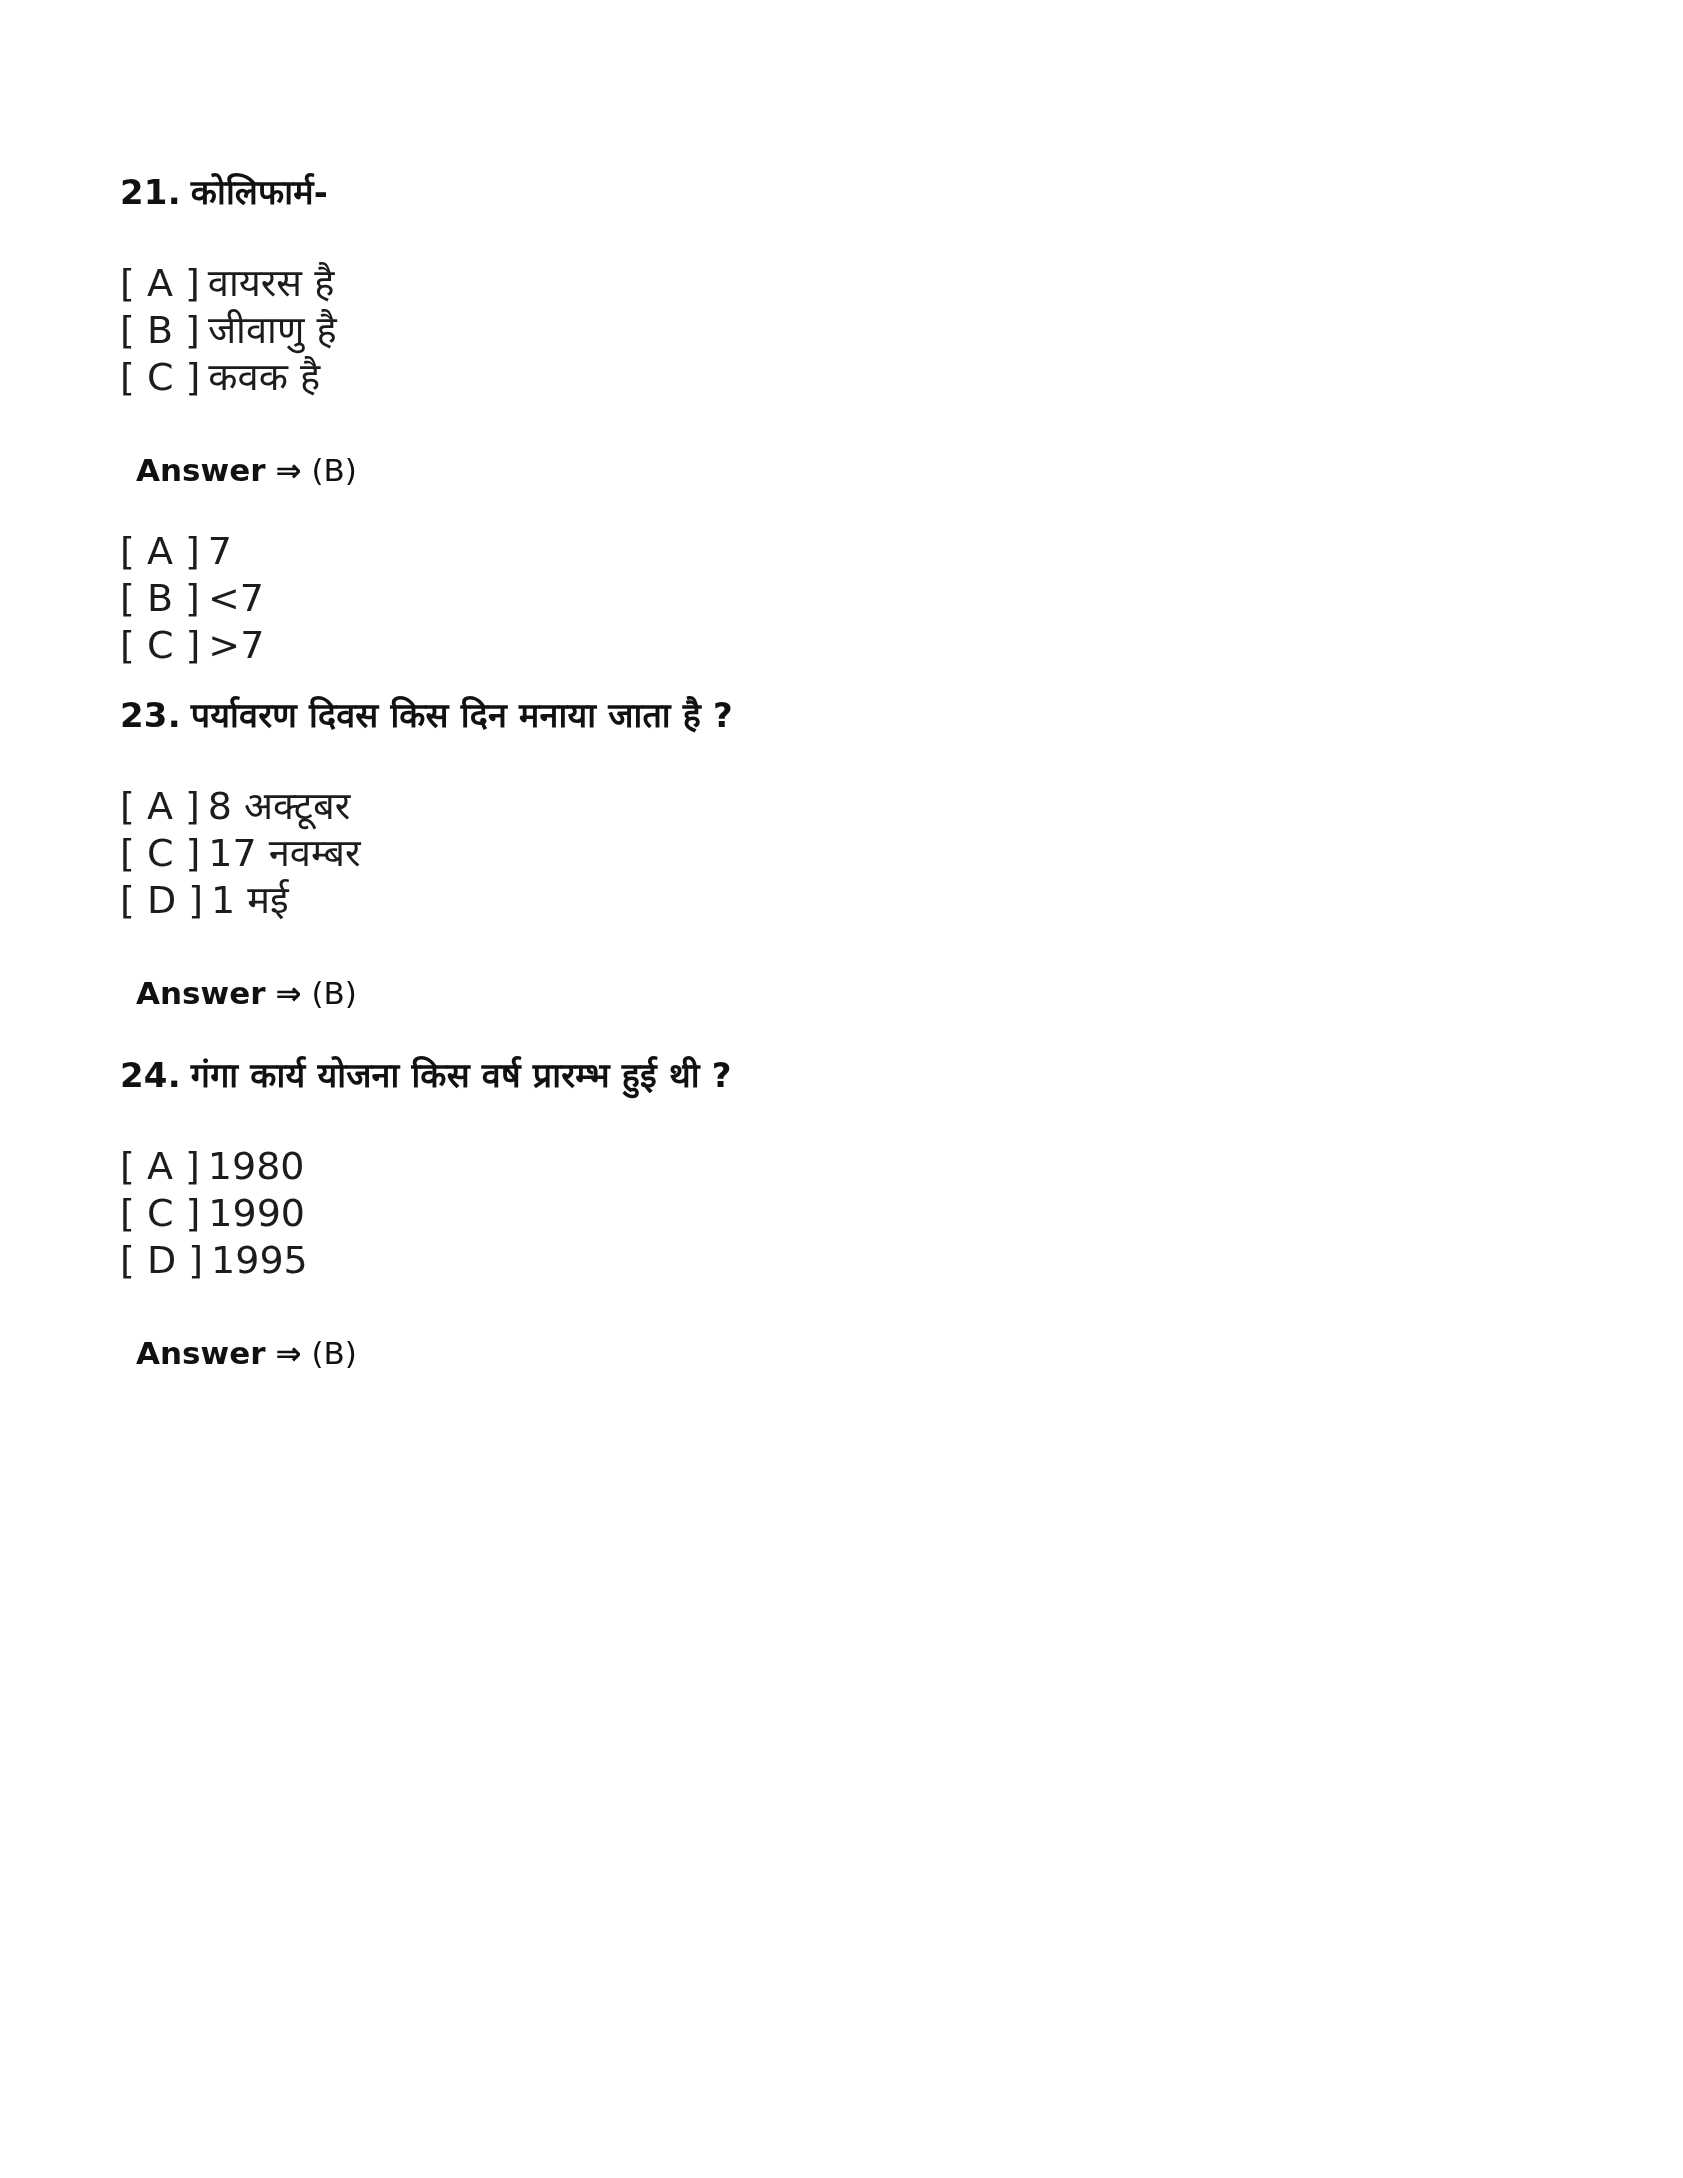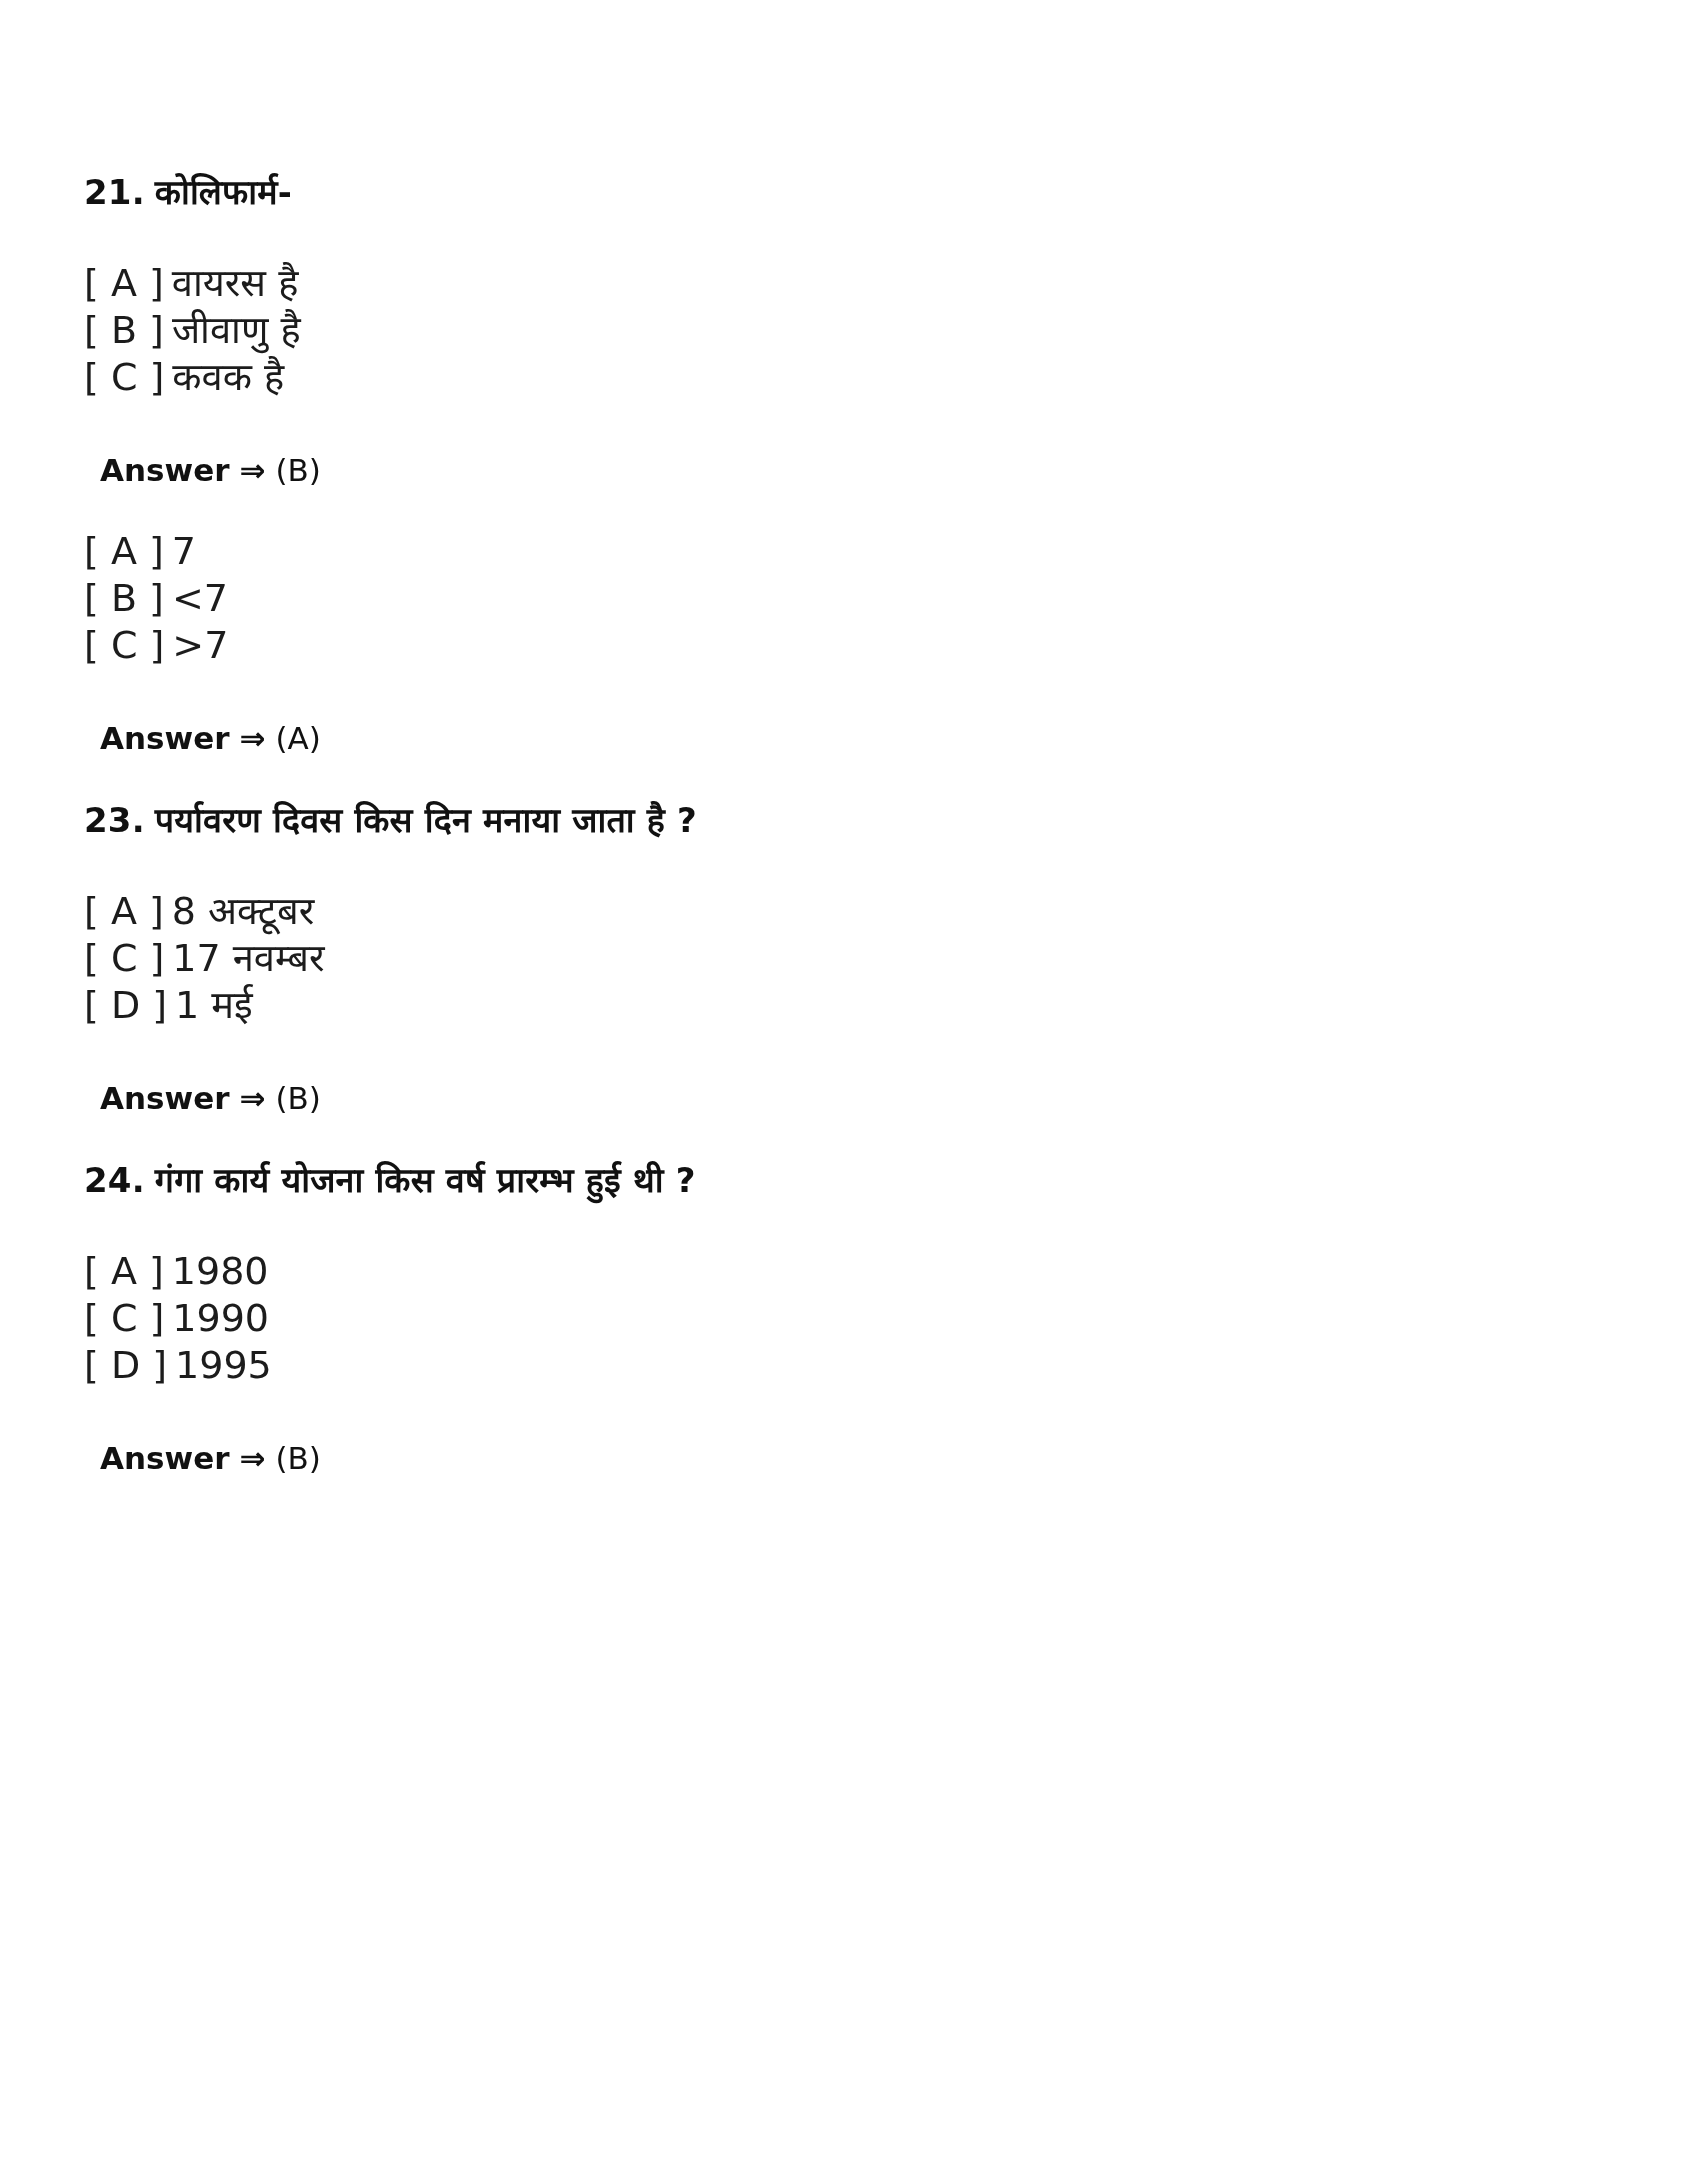--- a/index.html
+++ b/index.html
@@ -7,21 +7,21 @@
     background: #ffffff;
   }
   body {
     width: 1683px;
     height: 2178px;
     font-family: "DejaVu Sans", sans-serif;
     color: #1a1a1a;
     overflow: hidden;
   }
   .page {
-    padding: 168px 119px 0 84px;
+    padding: 168px 119px 0 120px;
   }
   .question-block {
     margin-bottom: 22px;
   }
   .question-title {
     font-size: 34px;
     font-weight: 700;
     color: #111111;
     letter-spacing: 0.2px;
     margin-bottom: 46px;
@@ -76,21 +76,20 @@
     </ul>
     <p class="answer-line"><span class="answer-word">Answer</span><span class="answer-arrow">⇒</span><span class="answer-value">(B)</span></p>
   </section>
 
   <section class="question-block">
     <ul class="options">
       <li class="option-line"><span class="option-label">[ A ]</span><span>7</span></li>
       <li class="option-line"><span class="option-label">[ B ]</span><span>&lt;7</span></li>
       <li class="option-line"><span class="option-label">[ C ]</span><span>&gt;7</span></li>
     </ul>
-    <p class="answer-line"><span class="answer-word">Answer</span><span class="answer-arrow">⇒</span><span class="answer-value">(A)</span></p>
   </section>
 
   <section class="question-block">
     <h2 class="question-title"><span class="q-number">23.</span><span>पर्यावरण दिवस किस दिन मनाया जाता है ?</span></h2>
     <ul class="options">
       <li class="option-line"><span class="option-label">[ A ]</span><span>8 अक्टूबर</span></li>
       <li class="option-line"><span class="option-label">[ C ]</span><span>17 नवम्बर</span></li>
       <li class="option-line"><span class="option-label">[ D ]</span><span>1 मई</span></li>
     </ul>
     <p class="answer-line"><span class="answer-word">Answer</span><span class="answer-arrow">⇒</span><span class="answer-value">(B)</span></p>

